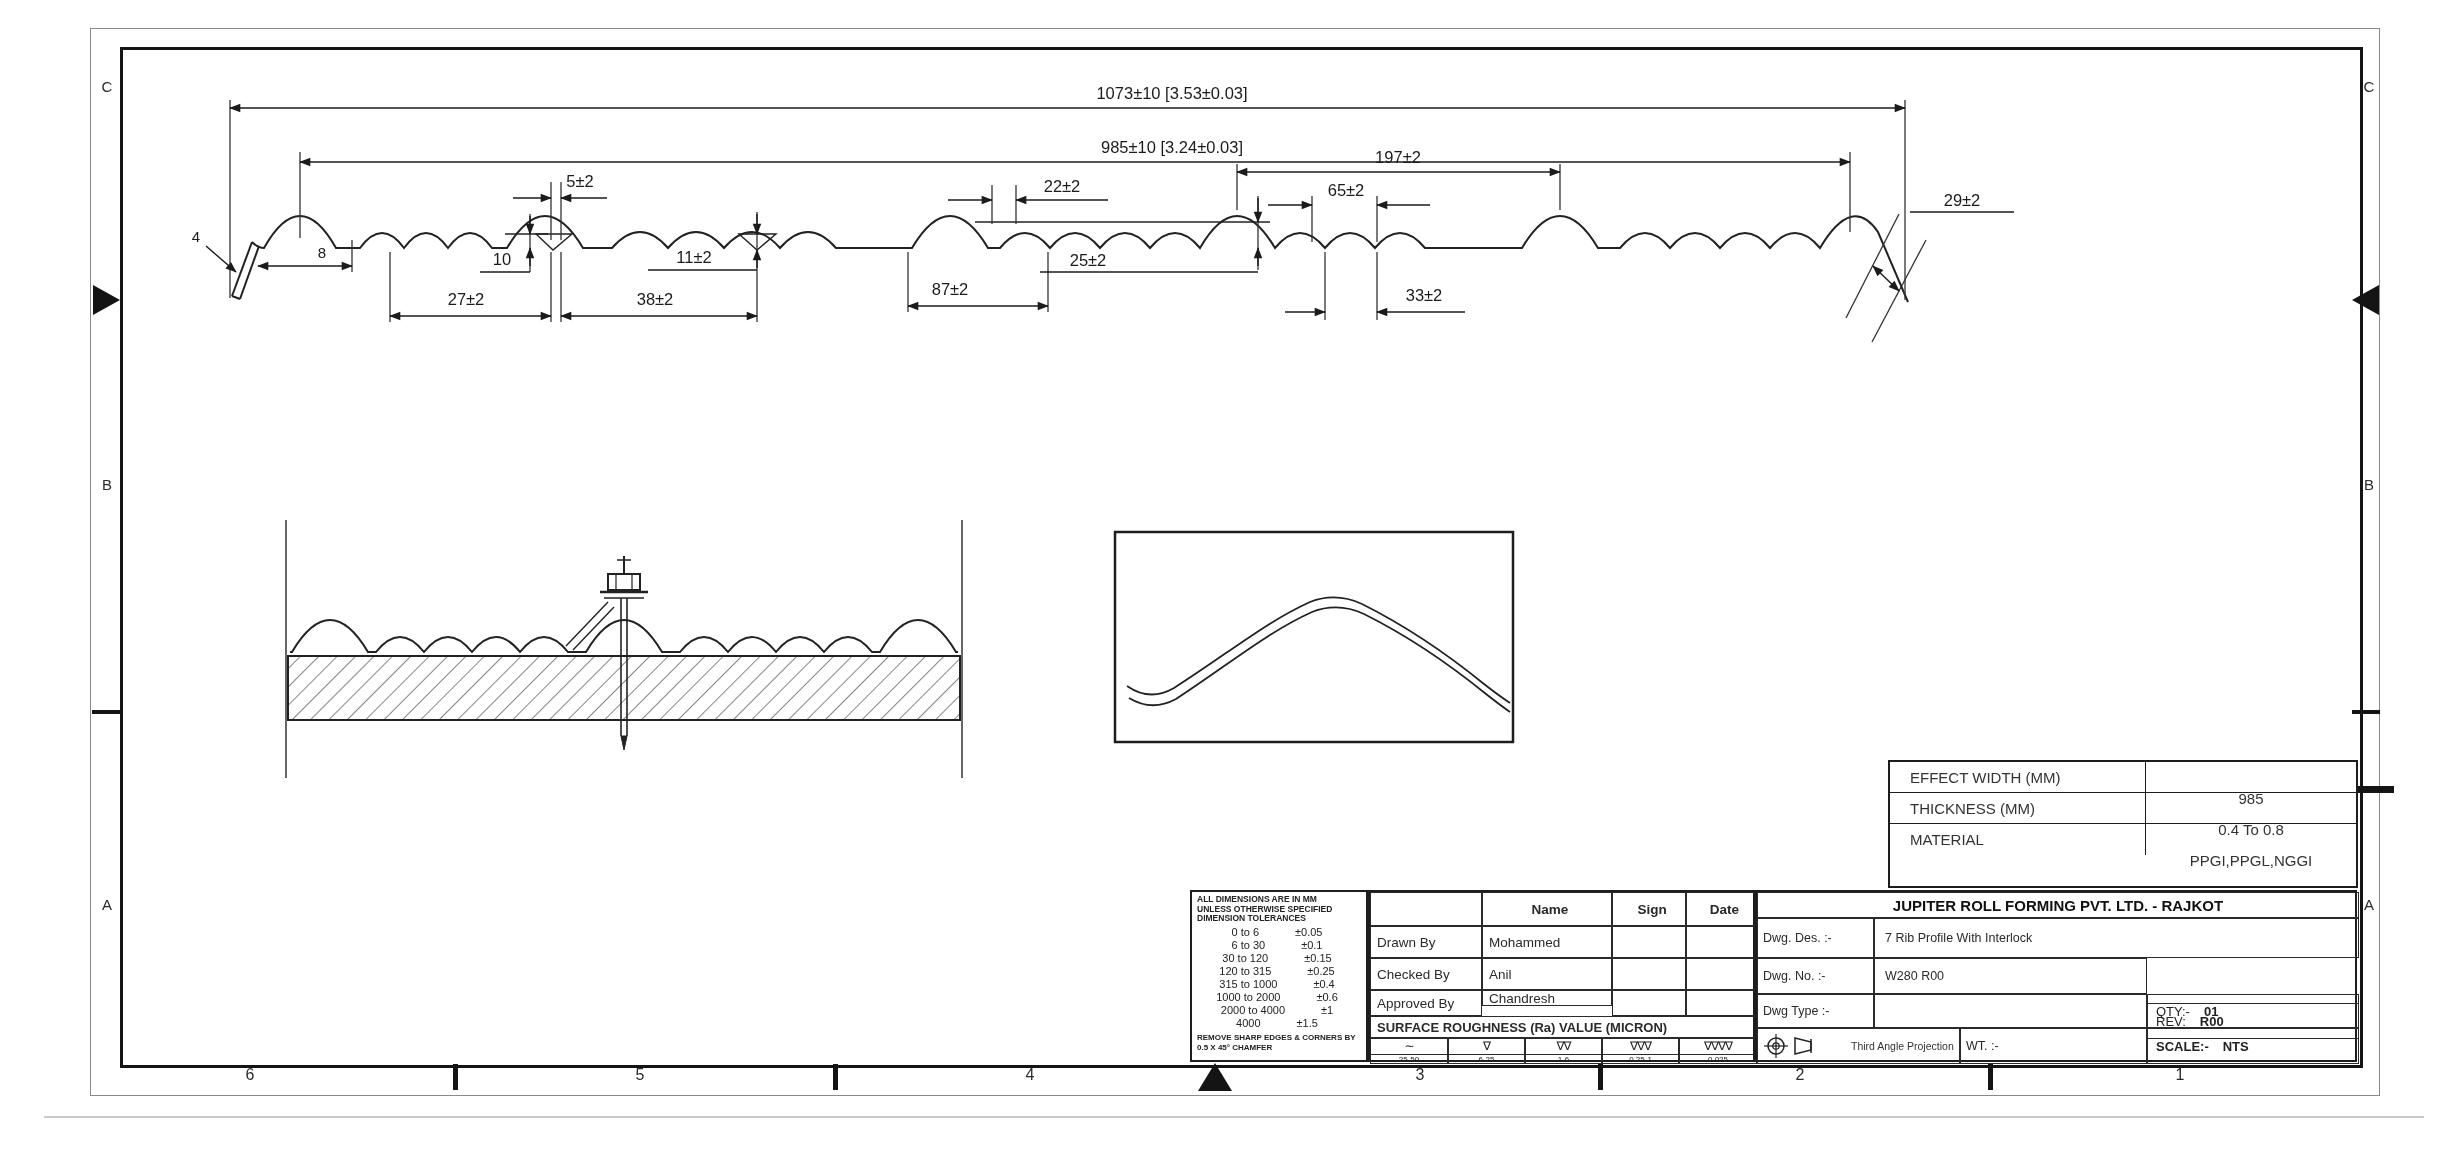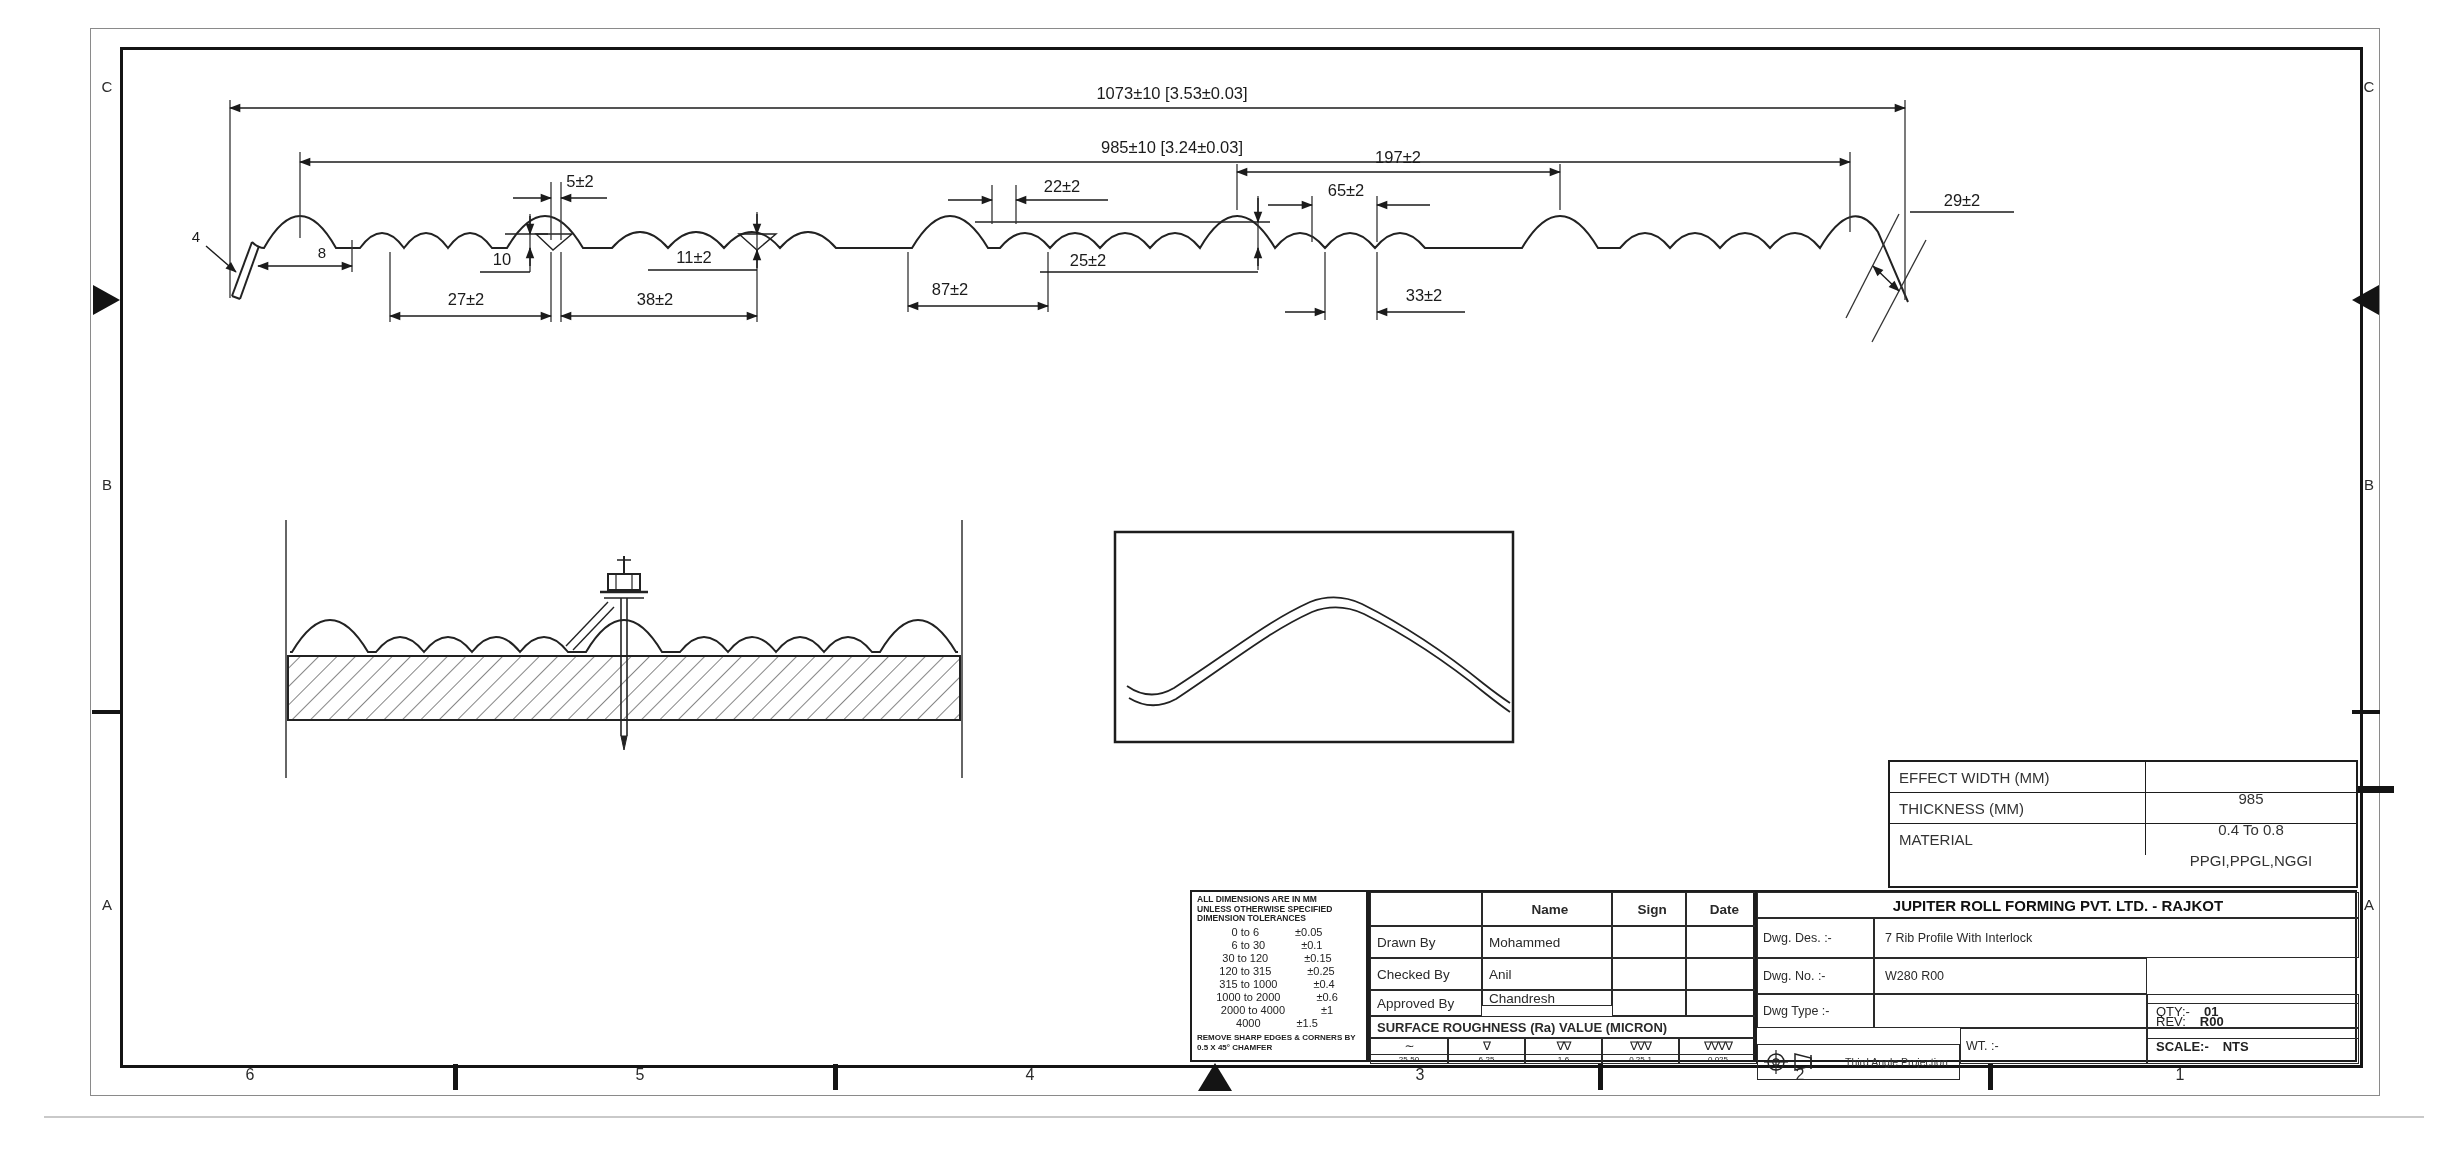--- a/index.html
+++ b/index.html
@@ -15,21 +15,21 @@
   .zone-number{width:40px;text-align:center;font-size:16px;color:#2b2b2b;}
   .zone-tick-h{width:28px;height:4px;background:#141414;}
   .zone-tick-v{width:5px;height:26px;background:#141414;}
   .center-arrow-right{width:0;height:0;border-top:15px solid transparent;border-bottom:15px solid transparent;border-left:27px solid #141414;}
   .center-arrow-left{width:0;height:0;border-top:15px solid transparent;border-bottom:15px solid transparent;border-right:27px solid #141414;}
   .center-arrow-up{width:0;height:0;border-left:17px solid transparent;border-right:17px solid transparent;border-bottom:28px solid #141414;}
   
   #spec-table{left:1888px;top:760px;width:470px;height:128px;border:2.5px solid #1d1d1d;box-sizing:border-box;background:#fff;}
   .spec-row{display:flex;height:25%;box-sizing:border-box;border-bottom:1.5px solid #1d1d1d;}
   .spec-row:last-child{border-bottom:none;}
-  .spec-label{width:256px;box-sizing:border-box;border-right:1.5px solid #1d1d1d;padding-left:9px;display:flex;align-items:center;font-size:15px;color:#333;}
+  .spec-label{width:256px;box-sizing:border-box;border-right:1.5px solid #1d1d1d;padding-left:20px;display:flex;align-items:center;font-size:15px;color:#333;}
   .spec-value{flex:1;display:flex;align-items:center;justify-content:center;font-size:15px;color:#333;margin-top:36px;}
   #spec-tick{left:2358px;top:786px;width:36px;height:7px;background:#141414;}
   
   .tb-box{box-sizing:border-box;border:2.5px solid #1d1d1d;background:#fff;}
   .cell{position:absolute;box-sizing:border-box;border:1.2px solid #2a2a2a;display:flex;align-items:center;overflow:hidden;}
   .cell.center{justify-content:center;}
   
   #tol-box{left:1190px;top:890px;width:178px;height:172px;padding:3px 5px;}
   .tol-note{font-size:8.5px;line-height:9.5px;font-weight:bold;color:#222;}
   .tol-row{display:flex;justify-content:center;font-size:11px;line-height:13.1px;color:#222;padding:0 4px 0 0;gap:36px;}
@@ -341,21 +341,21 @@
       <span class="v">R00</span>
     </div>
 
     <div class="cell rb-label" style="left:0;top:102px;width:117px;height:34px;">Dwg Type :-</div>
     <div class="cell rb-value" style="left:117px;top:102px;width:273px;height:34px;"></div>
     <div class="cell rb-kv" style="left:390px;top:102px;width:212px;height:34px;">
       <span>QTY:-</span>
       <span class="v">01</span>
     </div>
 
-    <div class="cell" style="left:0;top:152px;width:203px;height:36px;gap:18px;padding-left:5px;">
+    <div class="cell" style="left:0;top:136px;width:203px;height:36px;gap:24px;padding-left:5px;">
       <svg width="64" height="28" viewBox="0 0 64 28">
         <circle cx="13" cy="14" r="8" fill="none" stroke="#222" stroke-width="1.5"></circle>
         <circle cx="13" cy="14" r="3.2" fill="none" stroke="#222" stroke-width="1.2"></circle>
         <line x1="1" y1="14" x2="25" y2="14" stroke="#222" stroke-width="1.2"></line>
         <line x1="13" y1="2" x2="13" y2="26" stroke="#222" stroke-width="1.2"></line>
         <polygon points="32,6 48,10 48,18 32,22" fill="none" stroke="#222" stroke-width="1.5"></polygon>
         <line x1="48" y1="7" x2="48" y2="21" stroke="#222" stroke-width="1.5"></line>
       </svg>
       <span style="font-size:10.5px;color:#333;">Third Angle Projection</span>
     </div>

